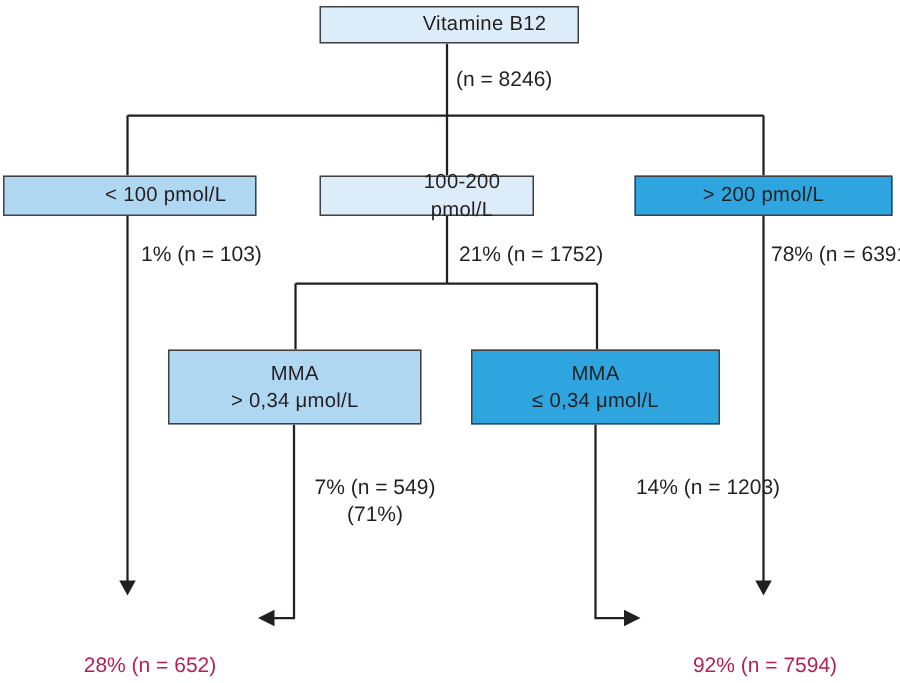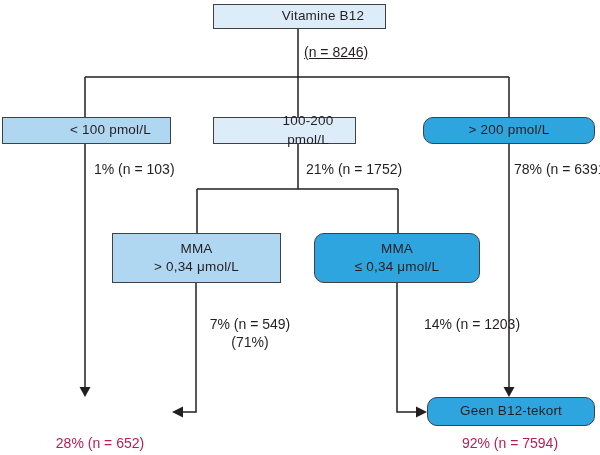--- a/index.html
+++ b/index.html
@@ -38,21 +38,21 @@
     flex-direction: column;
     align-items: center;
     justify-content: center;
     text-align: center;
     font-size: 13.5px;
     letter-spacing: 0.2px;
     line-height: 1.35;
   }
   .node.light  { background: var(--light,  #dcedf9); padding-left: 47px; }
   .node.medium { background: var(--medium, #b0d7f2); }
-  .node.dark   { background: var(--dark,   #2fa5df); border-radius: 10px; }
+  .node.dark   { background: var(--dark,   #2fa5df); }
   .stat {
     position: absolute;
     font-size: 14px;
     white-space: nowrap;
     line-height: 1.3;
   }
   .stat.center { text-align: center; white-space: normal; }
   .outcome-stat {
     position: absolute;
     font-size: 14px;
@@ -81,21 +81,21 @@
     <path class="connector" d="M196 283 V412 H182"></path>
     <polygon class="arrowhead" points="183,406.5 183,417.5 172,412"></polygon>
 
     <path class="connector" d="M397 283 V412 H416"></path>
     <polygon class="arrowhead" points="416,406.5 416,417.5 427,412"></polygon>
   </svg>
 
   <div class="node light" style="left:213px; top:4px; width:173px; height:25px;">
     <span>Vitamine B12</span>
   </div>
-  <div class="stat" style="left:304px; top:43px;text-decoration:underline;">(n = 8246)</div>
+  <div class="stat" style="left:304px; top:43px;">(n = 8246)</div>
 
   <div class="node medium" style="left:2px; top:117px; width:169px; height:27px;padding-left:48px;">
     <span>&lt; 100 pmol/L</span>
   </div>
   <div class="node light" style="left:213px; top:117px; width:143px; height:27px;">
     <span>100-200 pmol/L</span>
   </div>
   <div class="node dark" style="left:423px; top:117px; width:172px; height:27px;">
     <span>&gt; 200 pmol/L</span>
   </div>
@@ -114,20 +114,17 @@
   </div>
 
   <div class="stat center" style="left:185px; top:315px; width:130px;">
     <div>7% (n = 549)</div>
     <div>(71%)</div>
   </div>
   <div class="stat center" style="left:407px; top:315px; width:130px;">
     <div>14% (n = 1203)</div>
   </div>
 
-  <div class="node dark" style="left:427px; top:397px; width:168px; height:29px;">
-    <span>Geen B12-tekort</span>
-  </div>
 
   <div class="outcome-stat" style="left:20px; top:435px; width:160px;">28% (n = 652)</div>
   <div class="outcome-stat" style="left:425px; top:435px; width:170px;">92% (n = 7594)</div>
 
 </div>
 
 </body></html>

